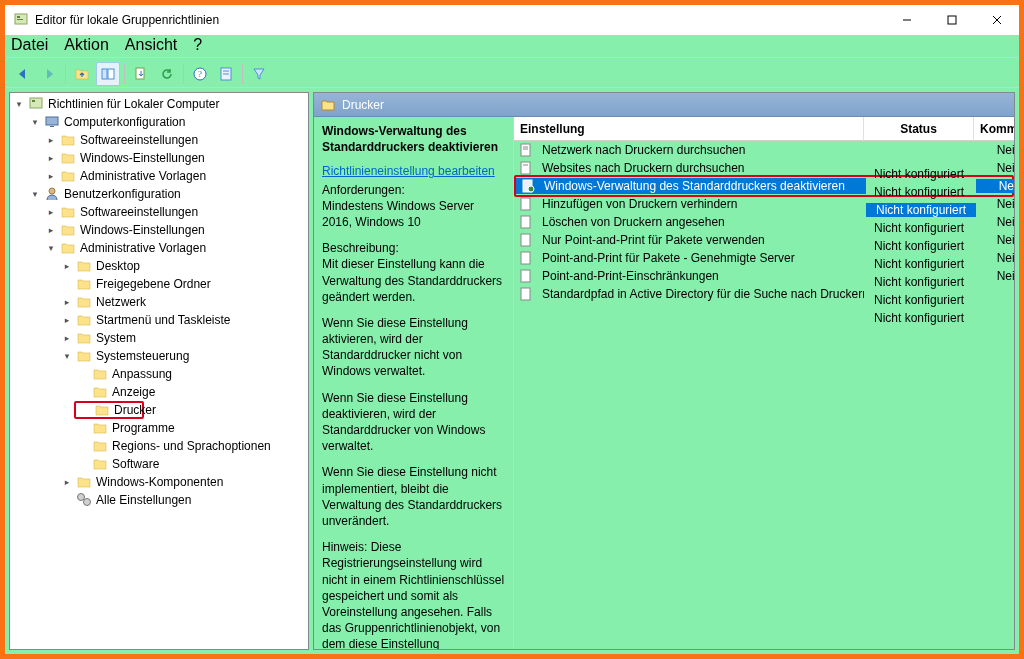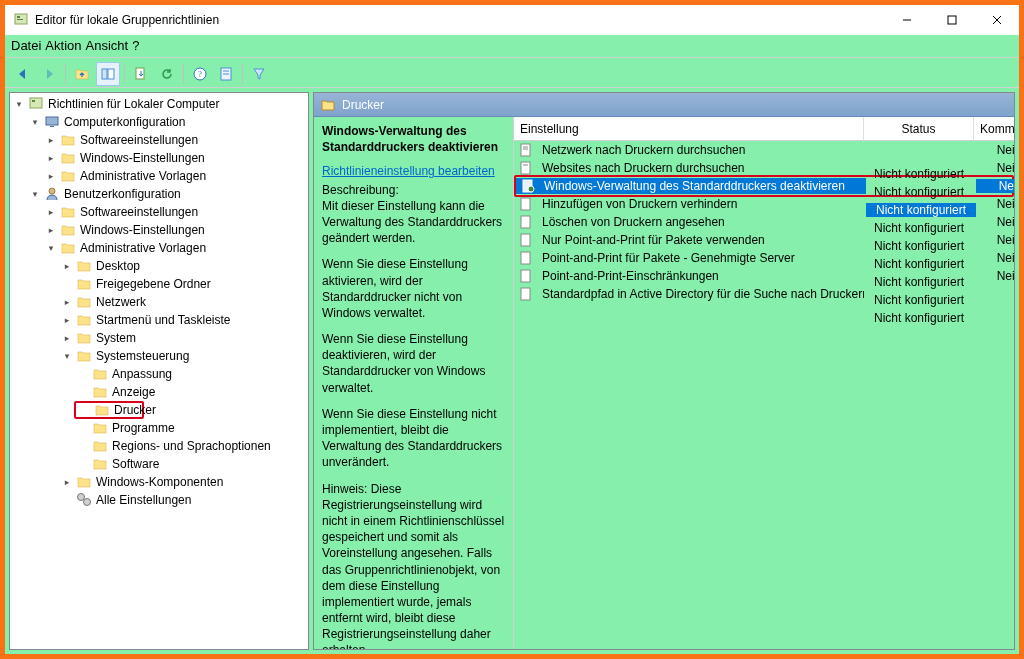--- a/index.html
+++ b/index.html
@@ -3,21 +3,21 @@
 <meta charset="utf-8">
 <style>
   * { box-sizing: border-box; }
   html, body { margin: 0; padding: 0; font-family: "Segoe UI", Tahoma, sans-serif; font-size: 12px; color: #000; background: #fff; }
   .window { width: 1024px; height: 659px; border: 5px solid #f97316; display: flex; flex-direction: column; background: #86efac; }
   .titlebar { height: 30px; display: flex; align-items: center; padding: 0 0 0 8px; background: #fff; }
   .titlebar .icon { width: 16px; height: 16px; margin-right: 6px; }
   .titlebar .title { flex: 1; font-size: 12px; }
   .winbtns { display: flex; height: 100%; }
   .winbtn { width: 45px; display: flex; align-items: center; justify-content: center; }
-  .menubar { height: 20px; display: flex; align-items: center; padding: 0 6px; gap: 4px; font-size: 13px; }
+  .menubar { height: 20px; display: flex; align-items: center; padding: 0 6px; gap: 16px; font-size: 16px; }
   .menubar span { cursor: default; }
   .sep { height: 1px; background: #d0d0d0; margin: 2px 0; }
   .toolbar { height: 28px; display: flex; align-items: center; padding: 2px 6px; gap: 2px; border-bottom: 1px solid #d0d0d0; }
   .tbtn { width: 24px; height: 24px; display: flex; align-items: center; justify-content: center; border: 1px solid transparent; border-radius: 2px; }
   .tsep { width: 1px; height: 20px; background: #c0c0c0; margin: 0 2px; }
   .content { flex: 1; display: flex; padding: 4px; gap: 4px; overflow: hidden; }
   .tree { width: 300px; border: 1px solid #828790; background: #fff; overflow: auto; padding-top: 2px; }
   .tnode { display: flex; align-items: center; height: 18px; padding-right: 4px; cursor: default; white-space: nowrap; }
   .expander { width: 14px; height: 14px; display: flex; align-items: center; justify-content: center; font-size: 9px; color: #555; margin-right: 2px; flex-shrink: 0; }
   .expander.none { visibility: hidden; }
@@ -27,21 +27,21 @@
   .header-bar { height: 24px; background: linear-gradient(#98b4d6, #7fa3cc); display: flex; align-items: center; padding: 0 6px; color: #fff; border-bottom: 1px solid #6a8bb5; }
   .header-bar .ticon { margin-right: 6px; }
   .header-bar .hlabel { font-weight: normal; color: #fff; font-size: 12px; }
   .details { flex: 1; display: flex; overflow: hidden; }
   .desc-pane { width: 200px; border-right: 1px solid #d0d0d0; padding: 6px 8px; overflow: auto; line-height: 1.35; }
   .desc-pane .dtitle { font-weight: bold; margin-bottom: 8px; }
   .desc-pane a { color: #0066cc; text-decoration: underline; display: inline-block; margin-bottom: 2px; }
   .desc-pane p { margin: 0 0 10px 0; }
   .list-pane { flex: 1; overflow: auto; }
   .list-header { display: flex; height: 24px; align-items: center; border-bottom: 1px solid #d0d0d0; background: #fff; }
-  .lh { padding: 12px 6px; border-right: 1px solid #e0e0e0; height: 100%; display: flex; align-items: center; font-weight: normal; }
+  .lh { padding: 12px 6px; border-right: 1px solid #e0e0e0; height: 100%; display: flex; align-items: center; font-weight: bold; }
   .lh-setting { flex: 0 0 350px; }
   .lh-status { flex: 0 0 110px; justify-content: center; }
   .lh-comment { flex: 0 0 70px; justify-content: center; }
   .list-body { }
   .lrow { display: flex; height: 18px; align-items: center; text-align: center; }
   .lrow .c1 { flex: 0 0 350px; padding-left: 4px; display: flex; align-items: center; gap: 4px; overflow: hidden; white-space: nowrap; }
   .lrow .c2 { flex: 0 0 110px; margin-top: 48px; }
   .lrow .c3 { flex: 0 0 70px; }
   .lrow.selected { }
   .lrow.selected .c1, .lrow.selected .c2, .lrow.selected .c3 { background: #0078d7; color: #fff; }
@@ -381,20 +381,22 @@
               <path d="M2 4h4l1 1h7v8H2z" fill="#fce38a" stroke="#b58a2e"></path>
             </svg>
           </span>
         <span class="hlabel">Drucker</span>
       </div>
       <div class="details">
 
         <div class="desc-pane">
           <div class="dtitle">Windows-Verwaltung des Standarddruckers deaktivieren</div>
           <a href="#">Richtlinieneinstellung bearbeiten</a>
+          <p><span>Anforderungen:</span><br>
+             <span>Mindestens Windows Server 2016, Windows 10</span></p>
           <p><span>Beschreibung:</span><br>
              <span>Mit dieser Einstellung kann die Verwaltung des Standarddruckers geändert werden.</span></p>
           <p>Wenn Sie diese Einstellung aktivieren, wird der Standarddrucker nicht von Windows verwaltet.</p>
           <p>Wenn Sie diese Einstellung deaktivieren, wird der Standarddrucker von Windows verwaltet.</p>
           <p>Wenn Sie diese Einstellung nicht implementiert, bleibt die Verwaltung des Standarddruckers unverändert.</p>
           <p>Hinweis: Diese Registrierungseinstellung wird nicht in einem Richtlinienschlüssel gespeichert und somit als Voreinstellung angesehen. Falls das Gruppenrichtlinienobjekt, von dem diese Einstellung implementiert wurde, jemals entfernt wird, bleibt diese Registrierungseinstellung daher erhalten.</p>
         </div>
 
         <div class="list-pane">
           <div class="list-header">

